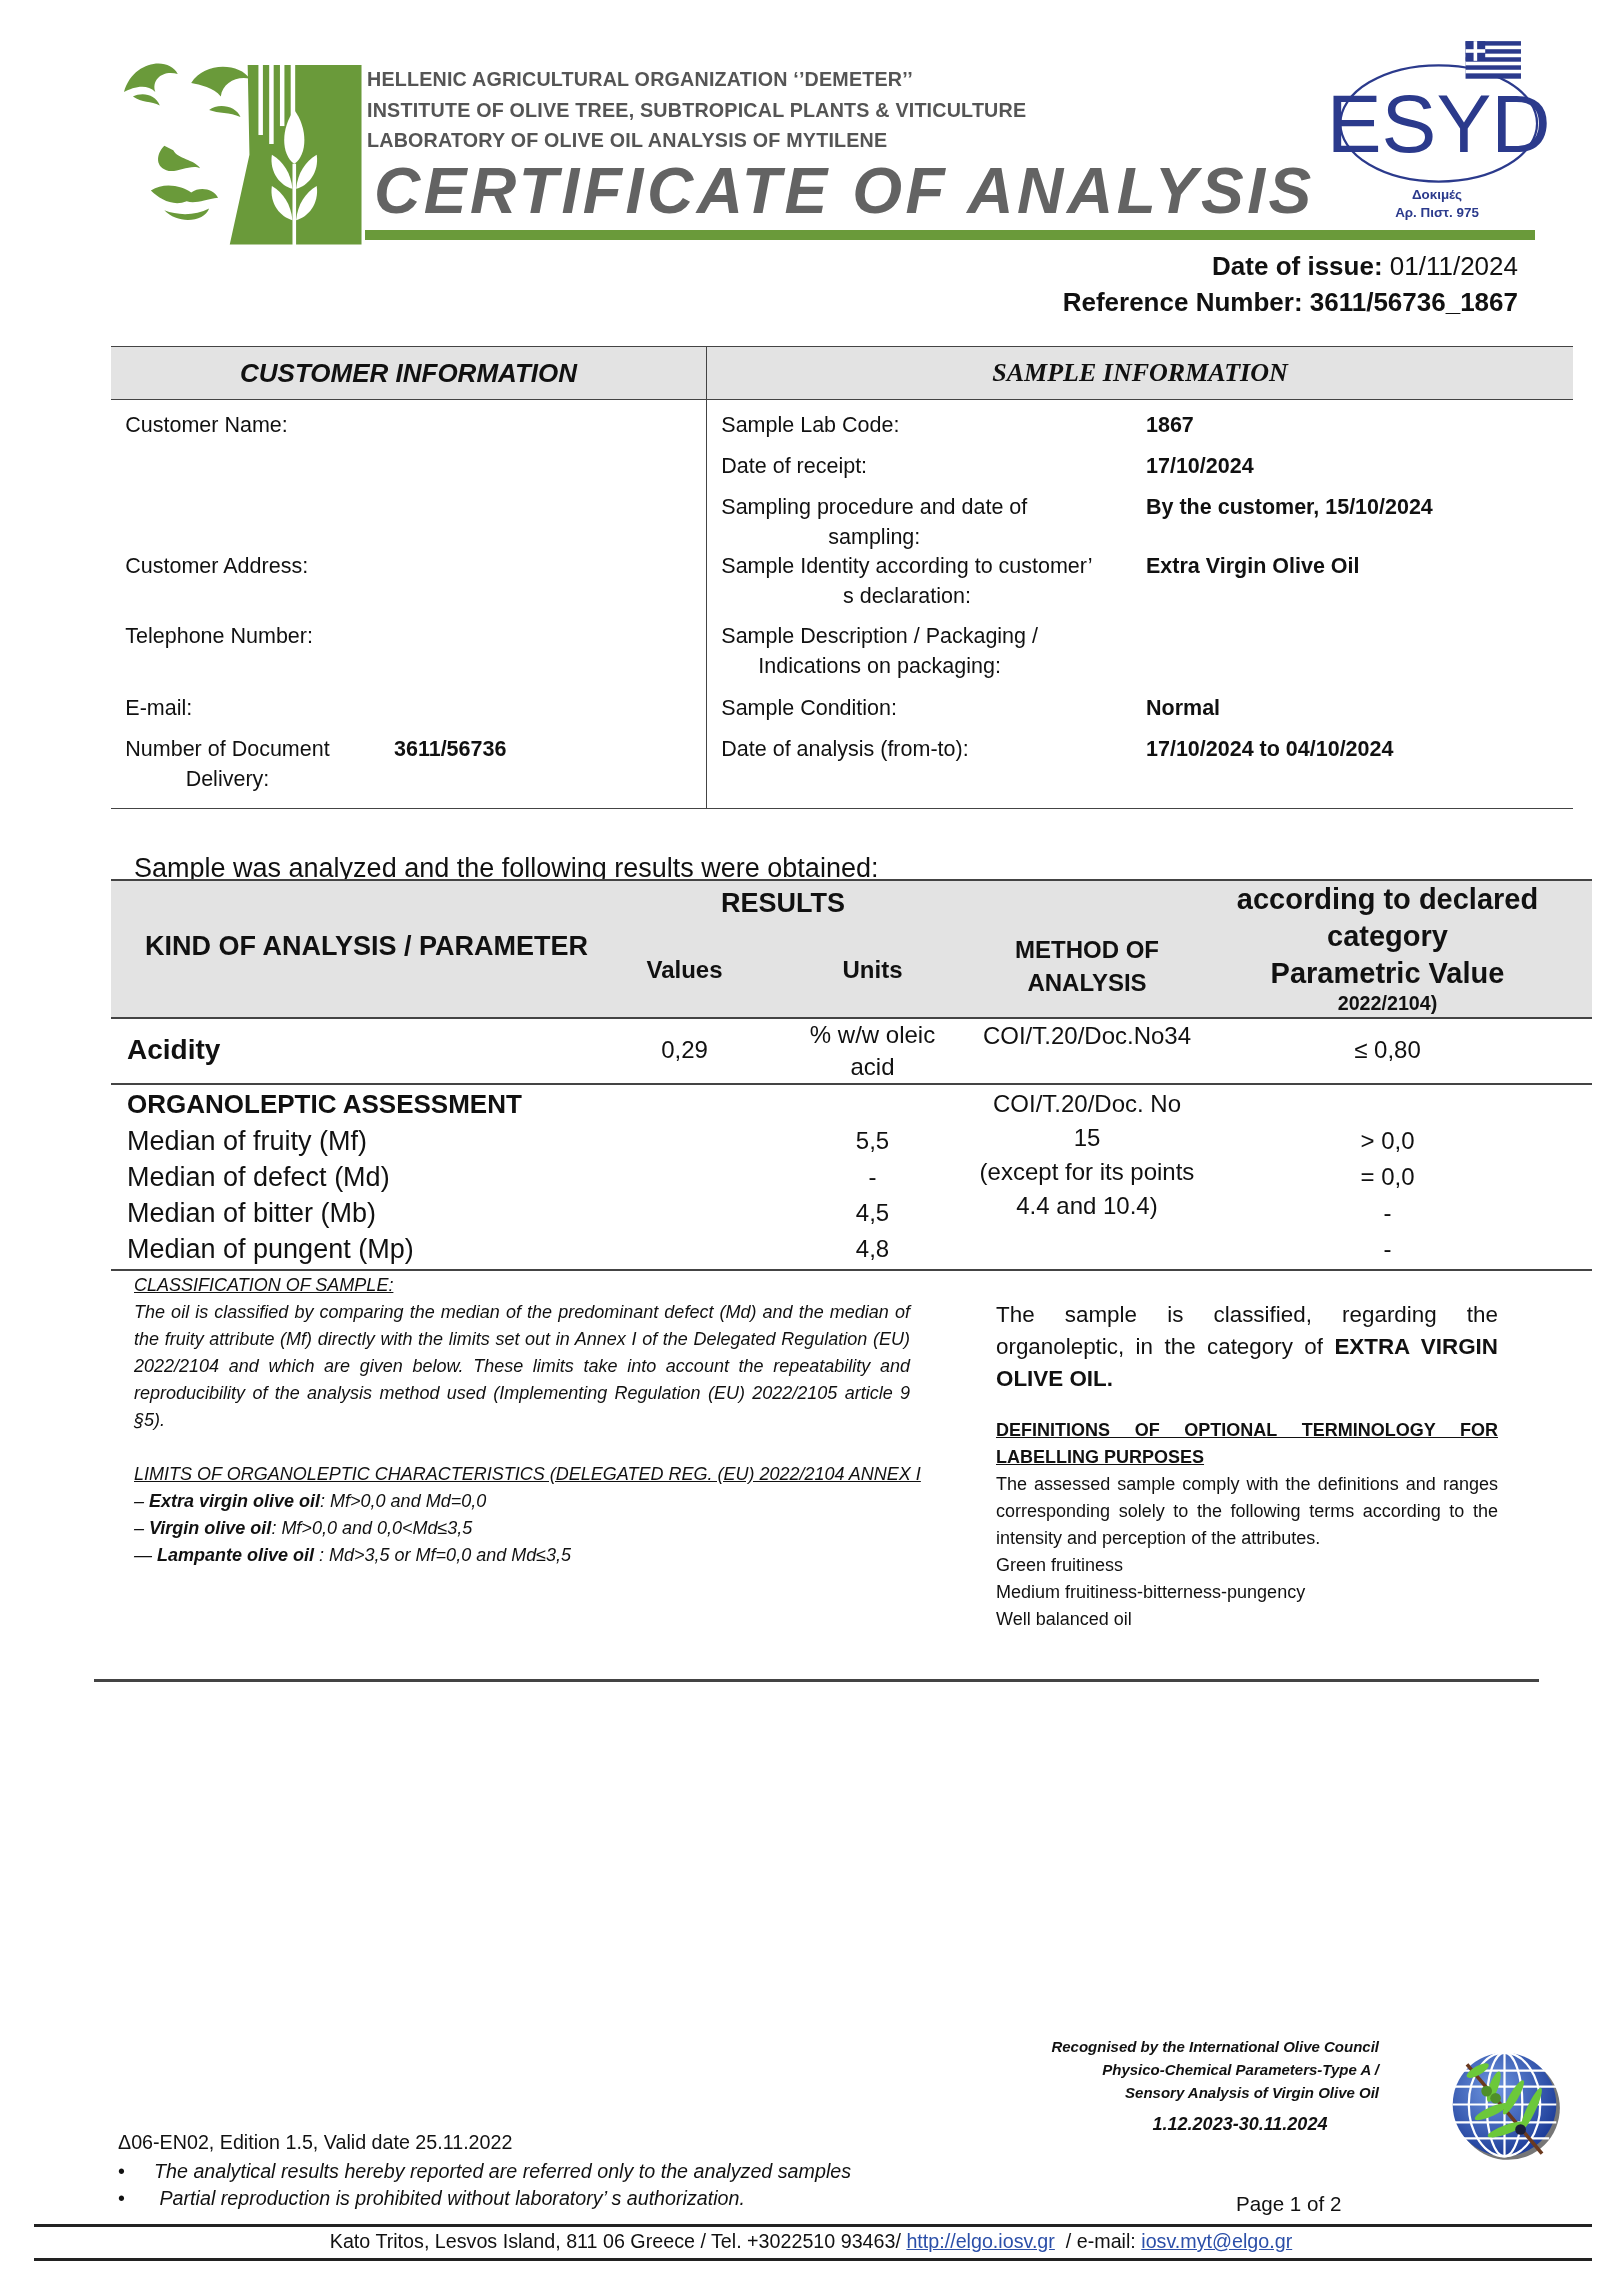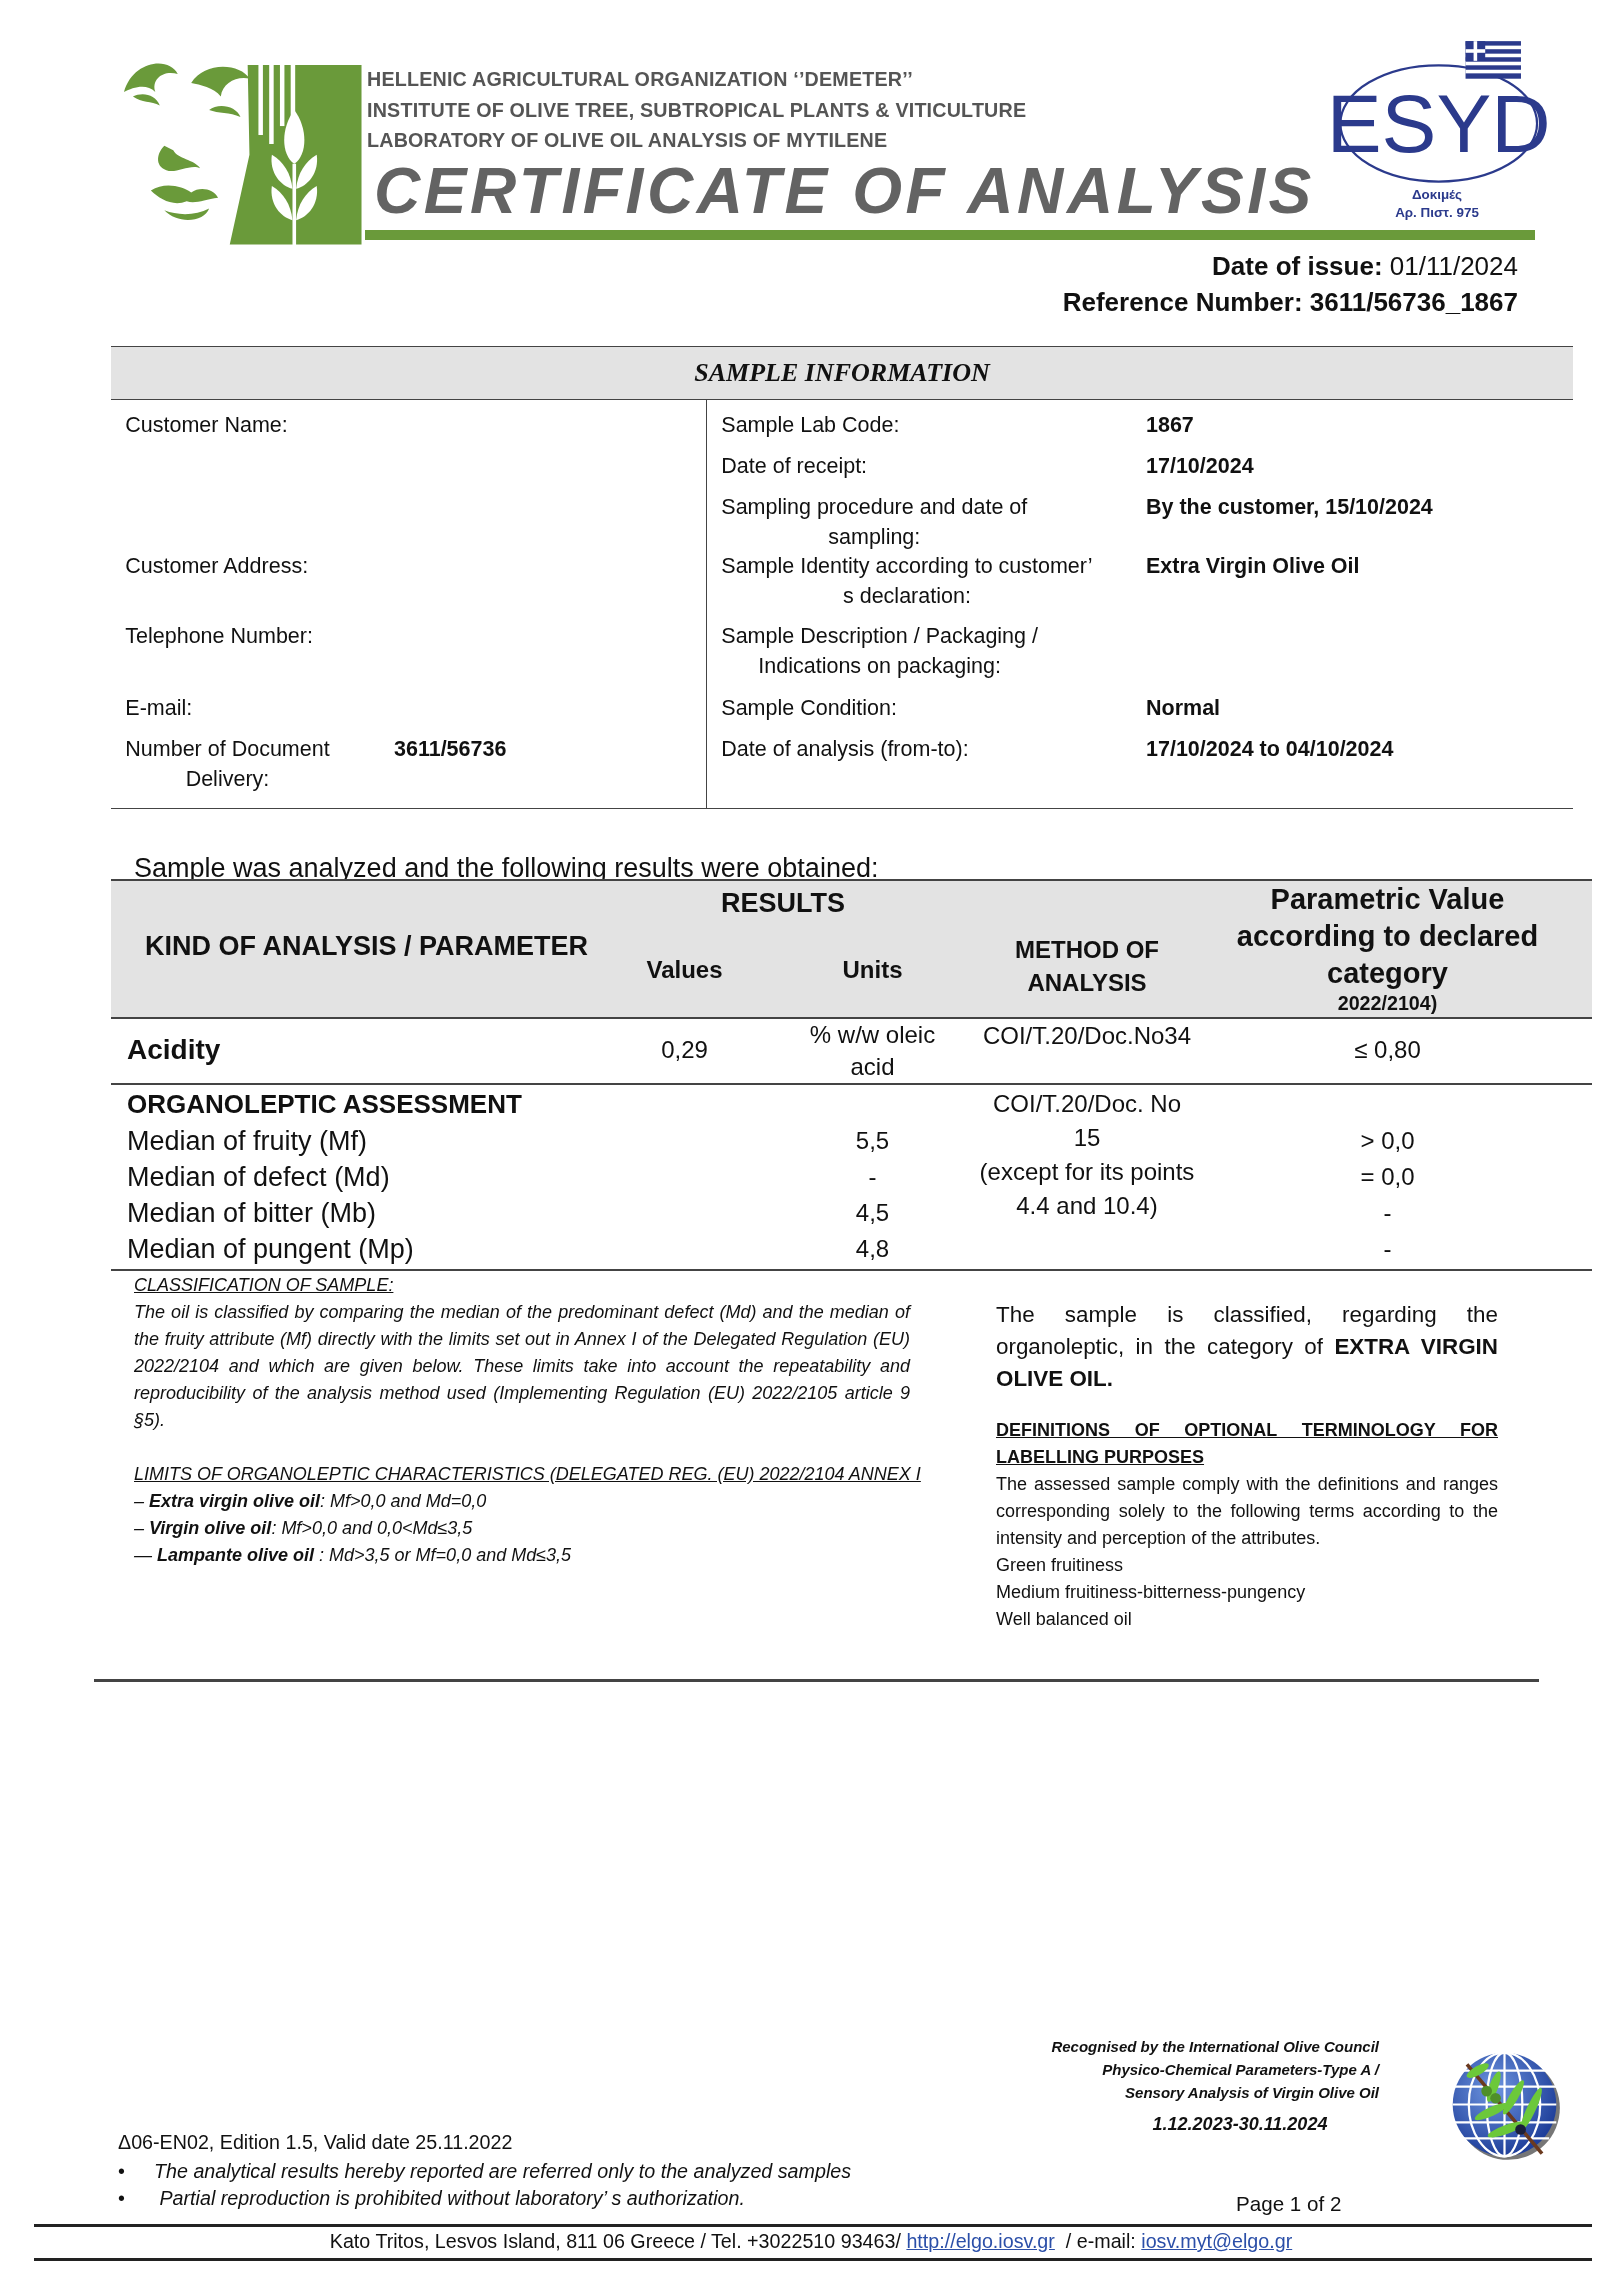--- a/index.html
+++ b/index.html
@@ -131,20 +131,21 @@
 
 <div class="abs" id="issue-line">
   <b>Date of issue:</b><span> 01/11/2024</span>
 </div>
 <div class="abs" id="ref-line">
   <span>Reference Number:</span><span> 3611/56736_1867</span>
 </div>
 
 <div class="abs" id="info-table">
   <div id="info-head">
+    <div class="info-head-cell" style="width:595px; border-right:1.8px solid #444;">CUSTOMER INFORMATION</div>
     <div class="info-head-cell" style="flex:1;font-family:Liberation Serif, serif;">SAMPLE INFORMATION</div>
   </div>
   <div id="info-body">
     <div class="col-left">
       <div class="info-lbl" style="left:14.3px; top:10.7px;">Customer Name:</div>
       <div class="info-lbl" style="left:14.3px; top:152px;">Customer Address:</div>
       <div class="info-lbl" style="left:14.3px; top:222px;">Telephone Number:</div>
       <div class="info-lbl" style="left:14.3px; top:294px;">E-mail:</div>
       <div class="info-lbl" style="left:14.3px; top:335px;">
         <div>Number of Document</div>
@@ -191,22 +192,22 @@
   <div id="res-head">
     <div class="rh" style="left:34px; top:50px; font-size:27px; text-align:left;">KIND OF ANALYSIS / PARAMETER</div>
     <div class="rh" style="left:502px; width:340px; top:7.2px; font-size:27px;">RESULTS</div>
     <div class="rh" style="left:502px; width:143px; top:75px; font-size:24px;">Values</div>
     <div class="rh" style="left:690px; width:143px; top:75px; font-size:24px;">Units</div>
     <div class="rh" style="left:824px; width:304px; top:52px; font-size:24px; line-height:33px;">
       <div>METHOD OF</div>
       <div>ANALYSIS</div>
     </div>
     <div class="rh" style="left:1066px; width:421px; top:0px; font-size:29px; line-height:37px;">
+      <div>according to declared category</div>
       <div>Parametric Value</div>
-      <div>according to declared category</div>
       <div style="font-size:19.7px; line-height:23px;">2022/2104)</div>
     </div>
   </div>
 
   <div id="acidity-row">
     <div class="cell" style="left:16px; top:14.3px; font-weight:bold; font-size:28px;">Acidity</div>
     <div class="cell center" style="left:502px; width:143px; top:14.3px;">0,29</div>
     <div class="cell center" style="left:690px; width:143px; top:0px; line-height:32px;">
       <div>% w/w oleic</div>
       <div>acid</div>

